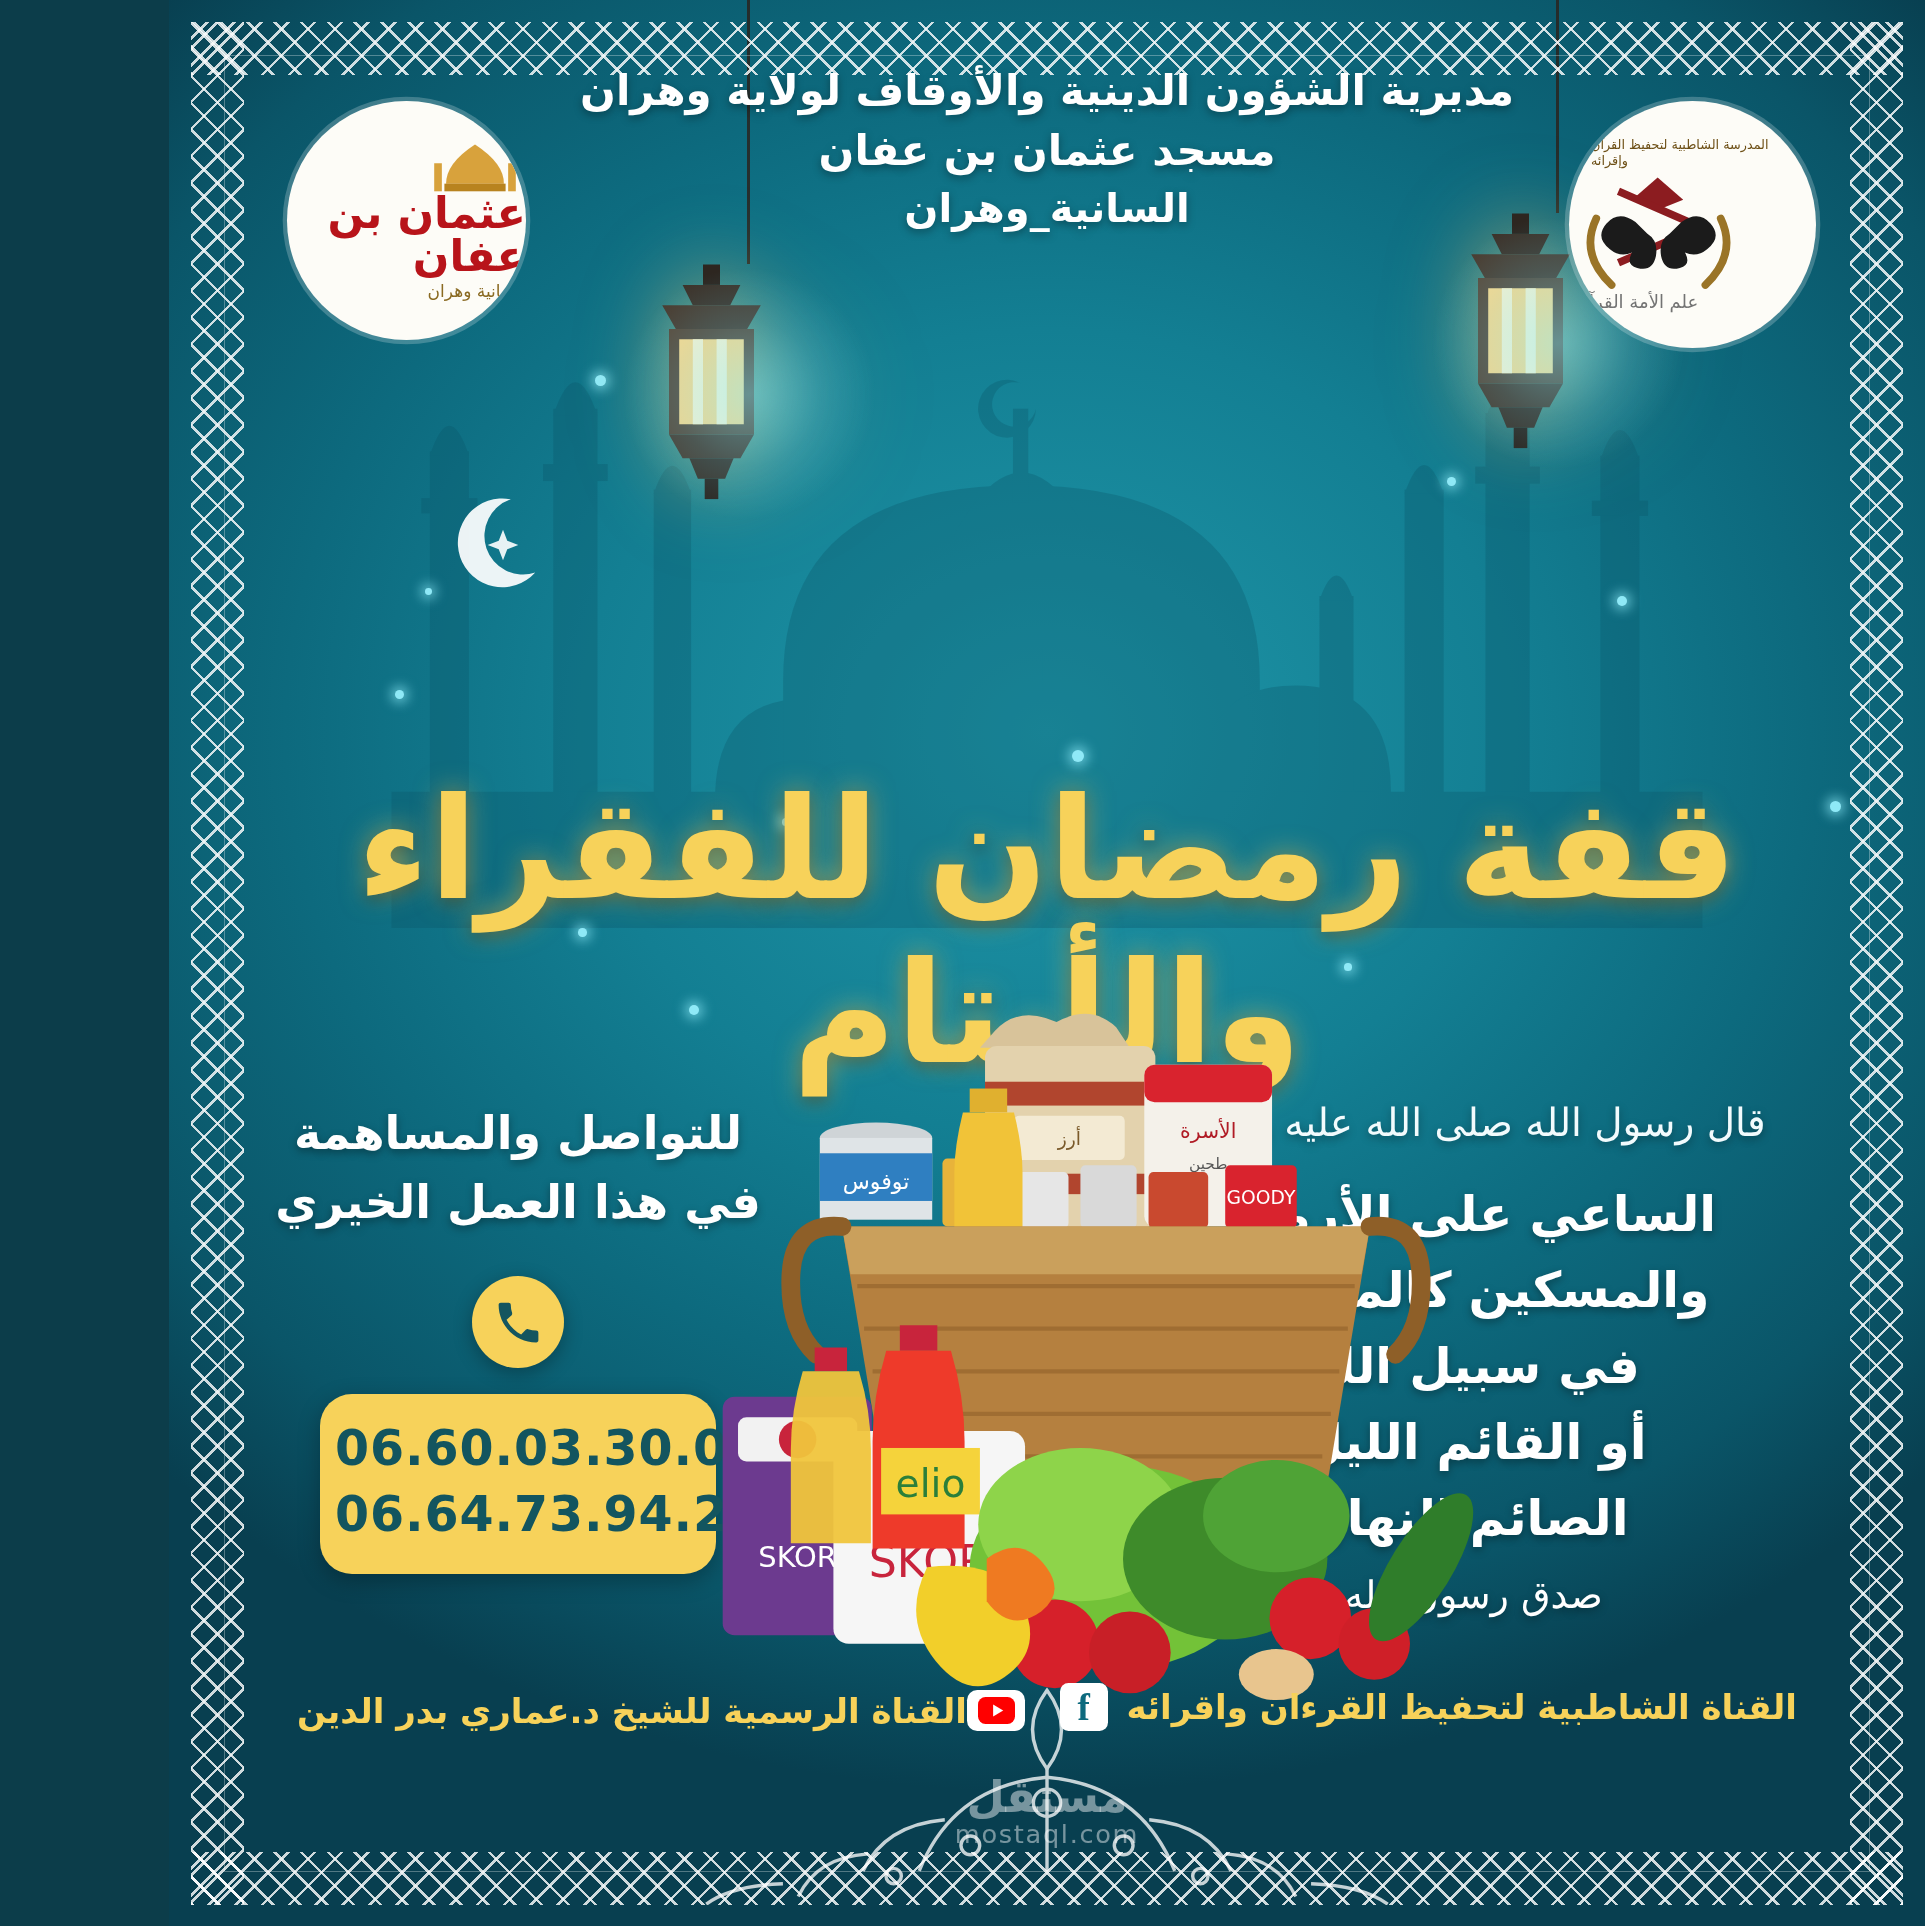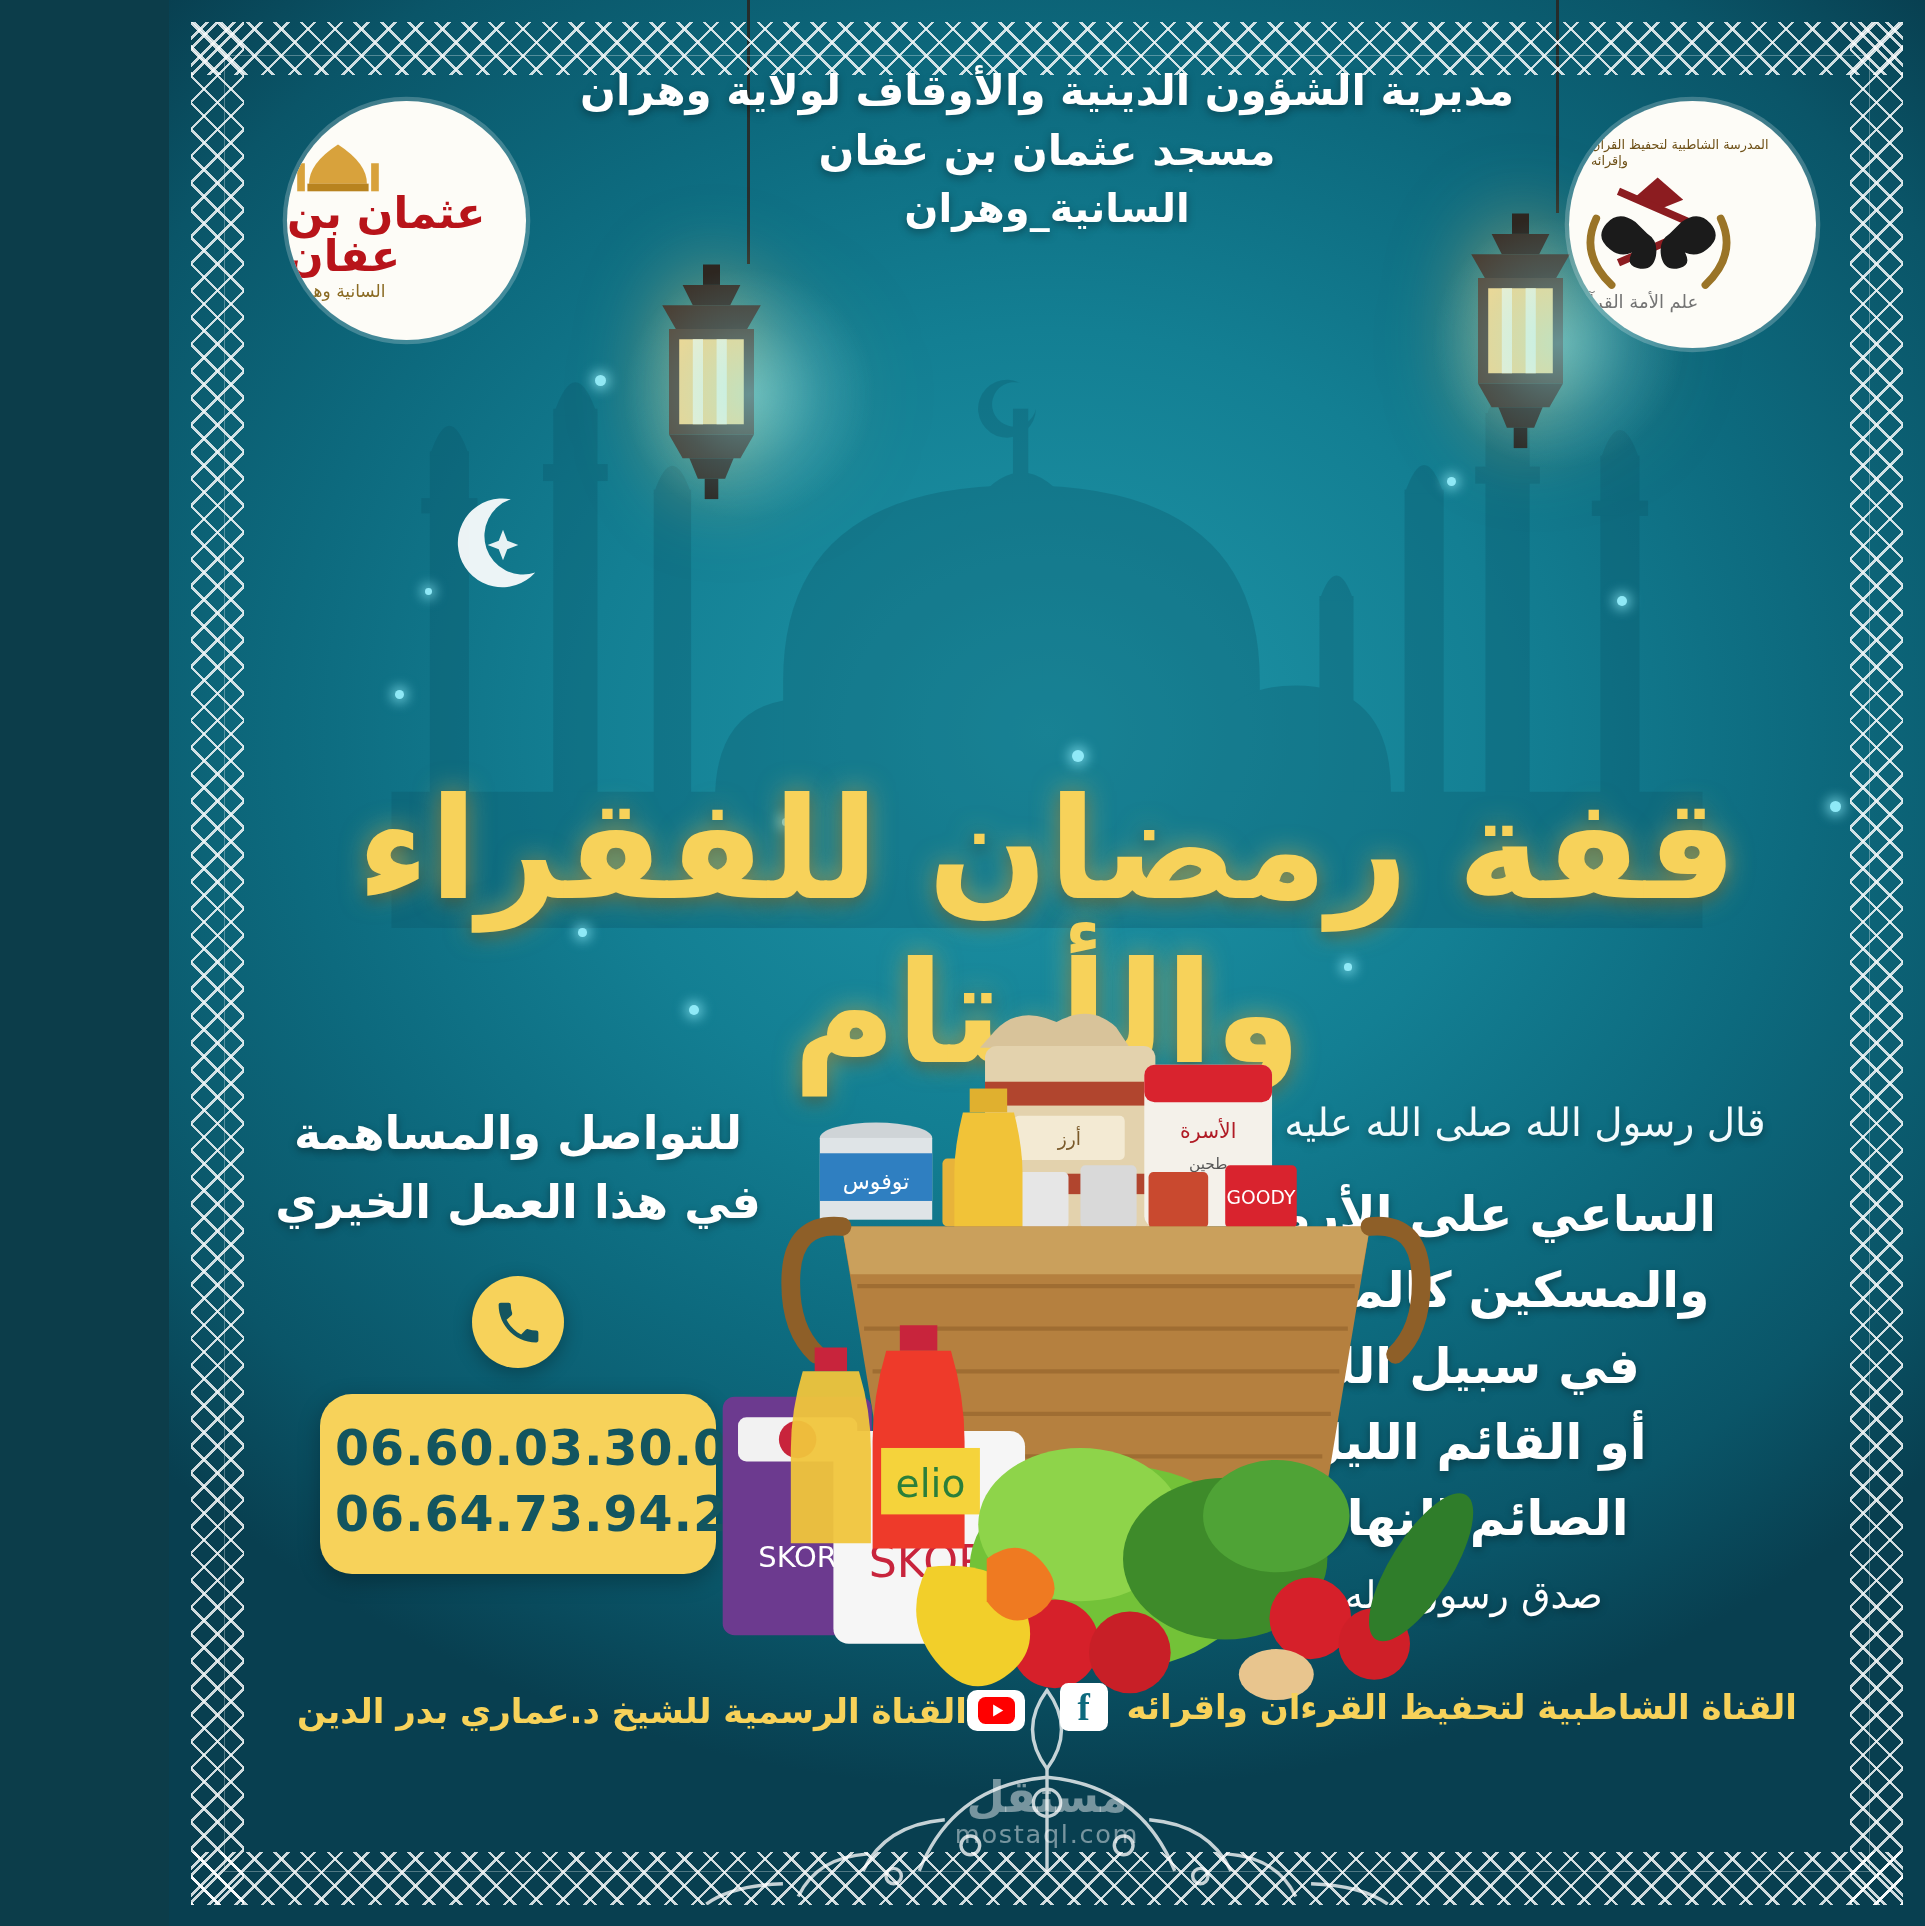--- a/index.html
+++ b/index.html
@@ -390,21 +390,21 @@
     </div>
   </div>
 
   <div class="header-text">
     <div class="l1">مديرية الشؤون الدينية والأوقاف لولاية وهران</div>
     <div class="l2">مسجد عثمان بن عفان</div>
     <div class="l3">السانية_وهران</div>
   </div>
 
   <div class="logo-circle logo-left">
-    <div style="text-align:left;line-height:1;">
+    <div style="text-align:right;line-height:1;">
       <svg width="102" height="53" viewBox="0 0 120 62" aria-hidden="true">
         <path d="M60 4 q34 22 34 46 h-68 q0 -24 34 -46 z" fill="#d8a23c"></path>
         <rect x="24" y="50" width="72" height="9" fill="#b8831f"></rect>
         <rect x="12" y="26" width="9" height="33" fill="#d8a23c"></rect>
         <rect x="99" y="26" width="9" height="33" fill="#d8a23c"></rect>
       </svg>
       <div style="color:#b8141a;font-size:43px;font-weight:bold;margin-top:-5.1px;">عثمان بن عفان</div>
       <div style="color:#8a6a22;font-size:17px;margin-top:5.1px;">السانية وهران</div>
     </div>
   </div>

